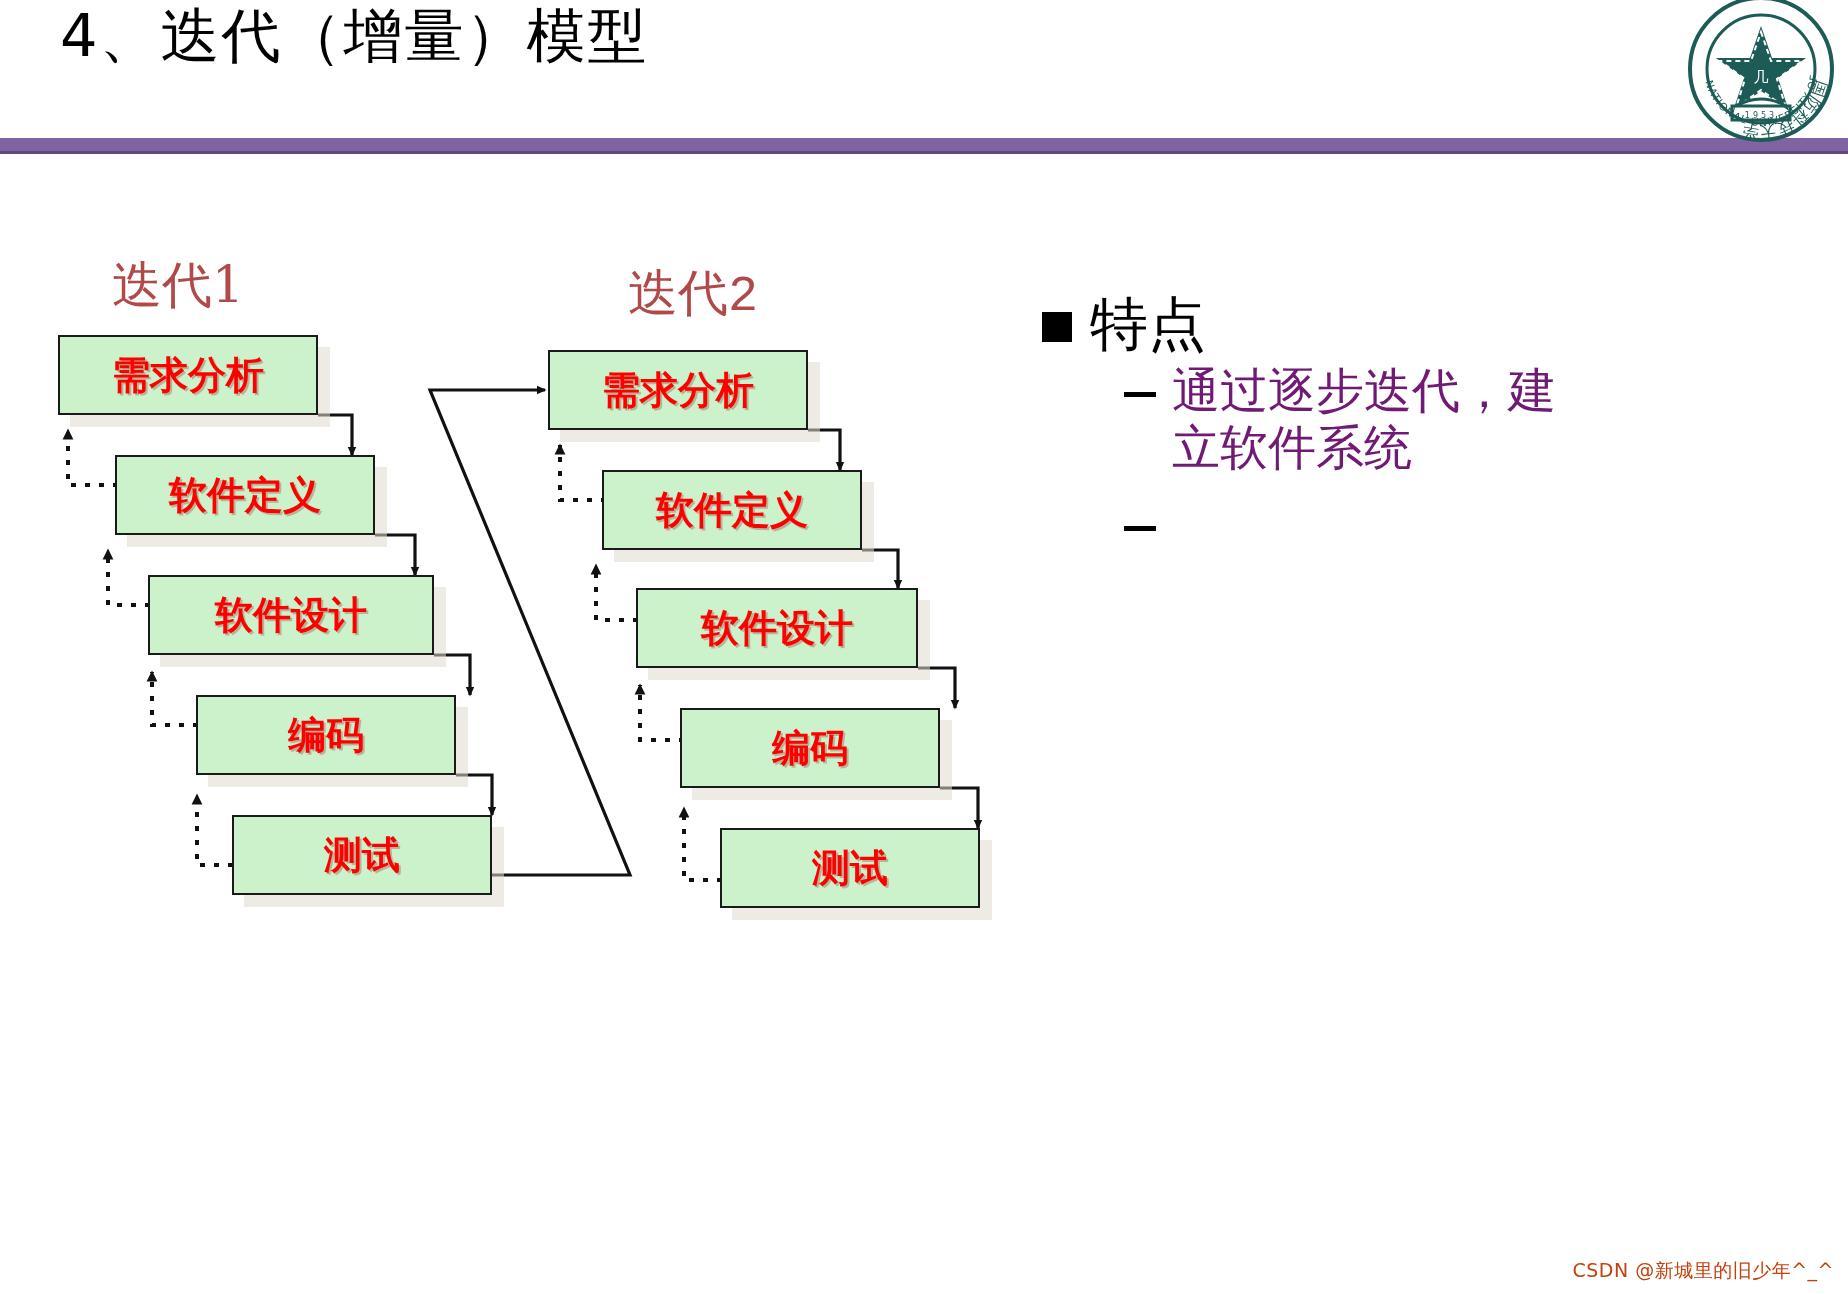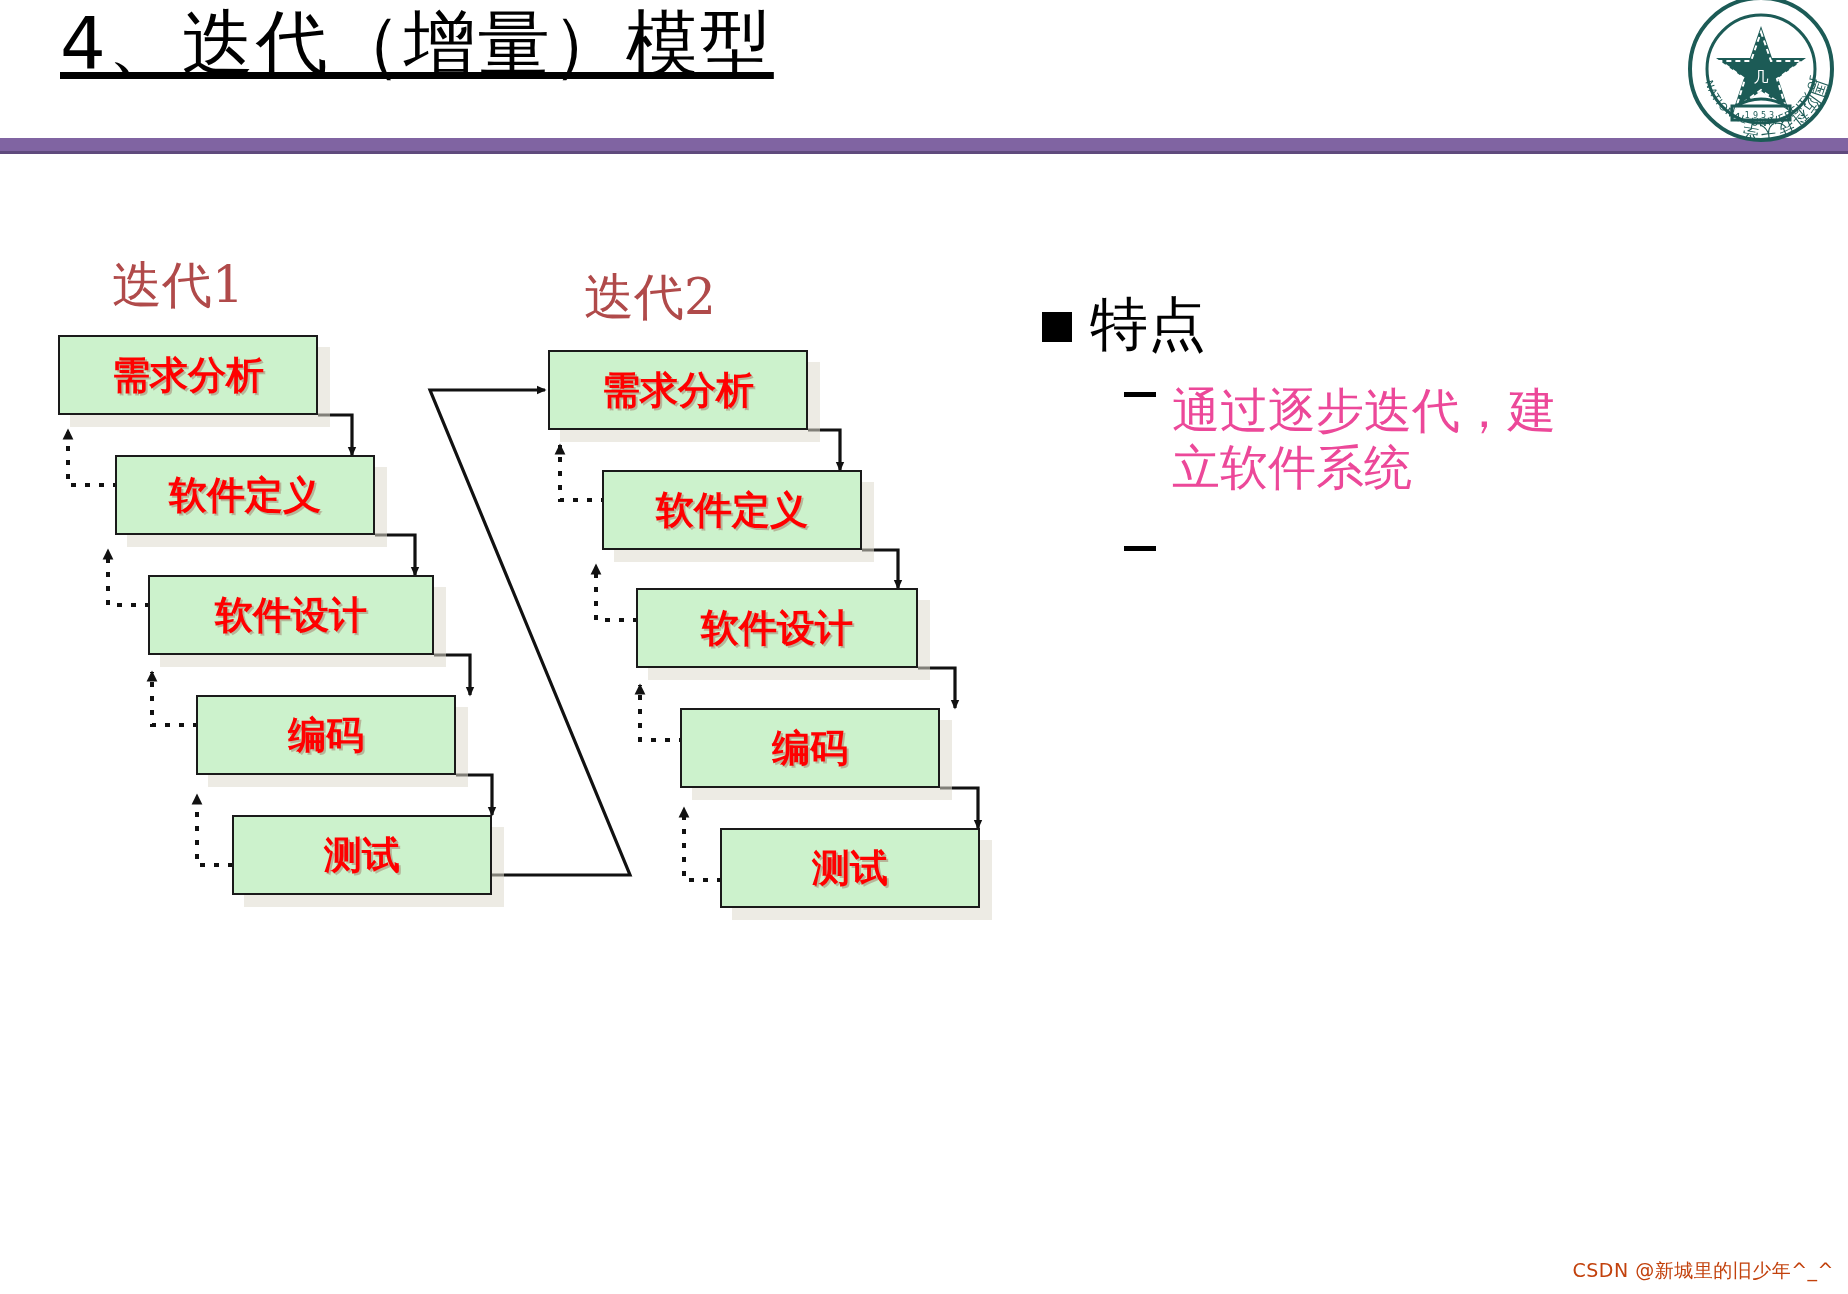--- a/index.html
+++ b/index.html
@@ -6,23 +6,23 @@
   body{
     width:1848px;height:1294px;position:relative;overflow:hidden;
     background:#ffffff;
     font-family:"Liberation Sans","DejaVu Sans",sans-serif;
   }
 
   
   #title-area{position:absolute;left:0;top:0;width:1848px;height:148px;}
   #slide-title{
     position:absolute;left:60px;top:4px;
-    font-size:72px;line-height:1.1;color:#000000;
+    font-size:59px;line-height:1.1;color:#000000;
     font-family:"DejaVu Sans","Liberation Sans",sans-serif;
-    letter-spacing:2px;white-space:nowrap;text-decoration:underline;
+    letter-spacing:2px;white-space:nowrap;
   }
   #title-rule{
     position:absolute;left:0;top:138px;width:1848px;height:13px;
     background:#8064A2;border-bottom:3px solid #5f4a7d;
   }
 
   
   #logo{position:absolute;right:12px;top:-6px;width:150px;height:150px;}
 
   
@@ -53,24 +53,23 @@
   }
   .lvl1 .t{
     font-size:58px;line-height:1.18;color:#000;
     font-family:"DejaVu Sans","Liberation Sans",sans-serif;white-space:nowrap;
   }
   .lvl2{display:flex;align-items:flex-start;margin:0 0 20px 92px;}
   .lvl2 .dash{
     width:32px;height:5px;background:#000;flex:0 0 auto;margin:30px 16px 0 0;
   }
   .lvl2 .t{
-    font-size:48px;line-height:1.18;color:#ec4899;
+    font-size:48px;line-height:1.18;color:#701a75;
     font-family:"DejaVu Sans","Liberation Sans",sans-serif;
     max-width:420px;
-    margin-top:20px;
   }
 
   
   #watermark{
     position:absolute;right:14px;bottom:10px;
     font-size:19px;color:#c2410c;letter-spacing:.5px;white-space:nowrap;
     font-family:"DejaVu Sans","Liberation Sans",sans-serif;
   }
 </style>
 </head>
@@ -149,21 +148,21 @@
   <div class="pbox" style="left:148px;top:425px;width:286px;height:80px;">
     <span>软件设计</span>
   </div>
   <div class="pbox" style="left:196px;top:545px;width:260px;height:80px;">
     <span>编码</span>
   </div>
   <div class="pbox" style="left:232px;top:665px;width:260px;height:80px;">
     <span>测试</span>
   </div>
 
-  <div class="iter-label" style="left:584px;top:122px;">迭代2</div>
+  <div class="iter-label" style="left:628px;top:122px;font-family:Liberation Mono, monospace;">迭代2</div>
   <div class="pbox" style="left:548px;top:200px;width:260px;height:80px;">
     <span>需求分析</span>
   </div>
   <div class="pbox" style="left:602px;top:320px;width:260px;height:80px;">
     <span>软件定义</span>
   </div>
   <div class="pbox" style="left:636px;top:438px;width:282px;height:80px;">
     <span>软件设计</span>
   </div>
   <div class="pbox" style="left:680px;top:558px;width:260px;height:80px;">

